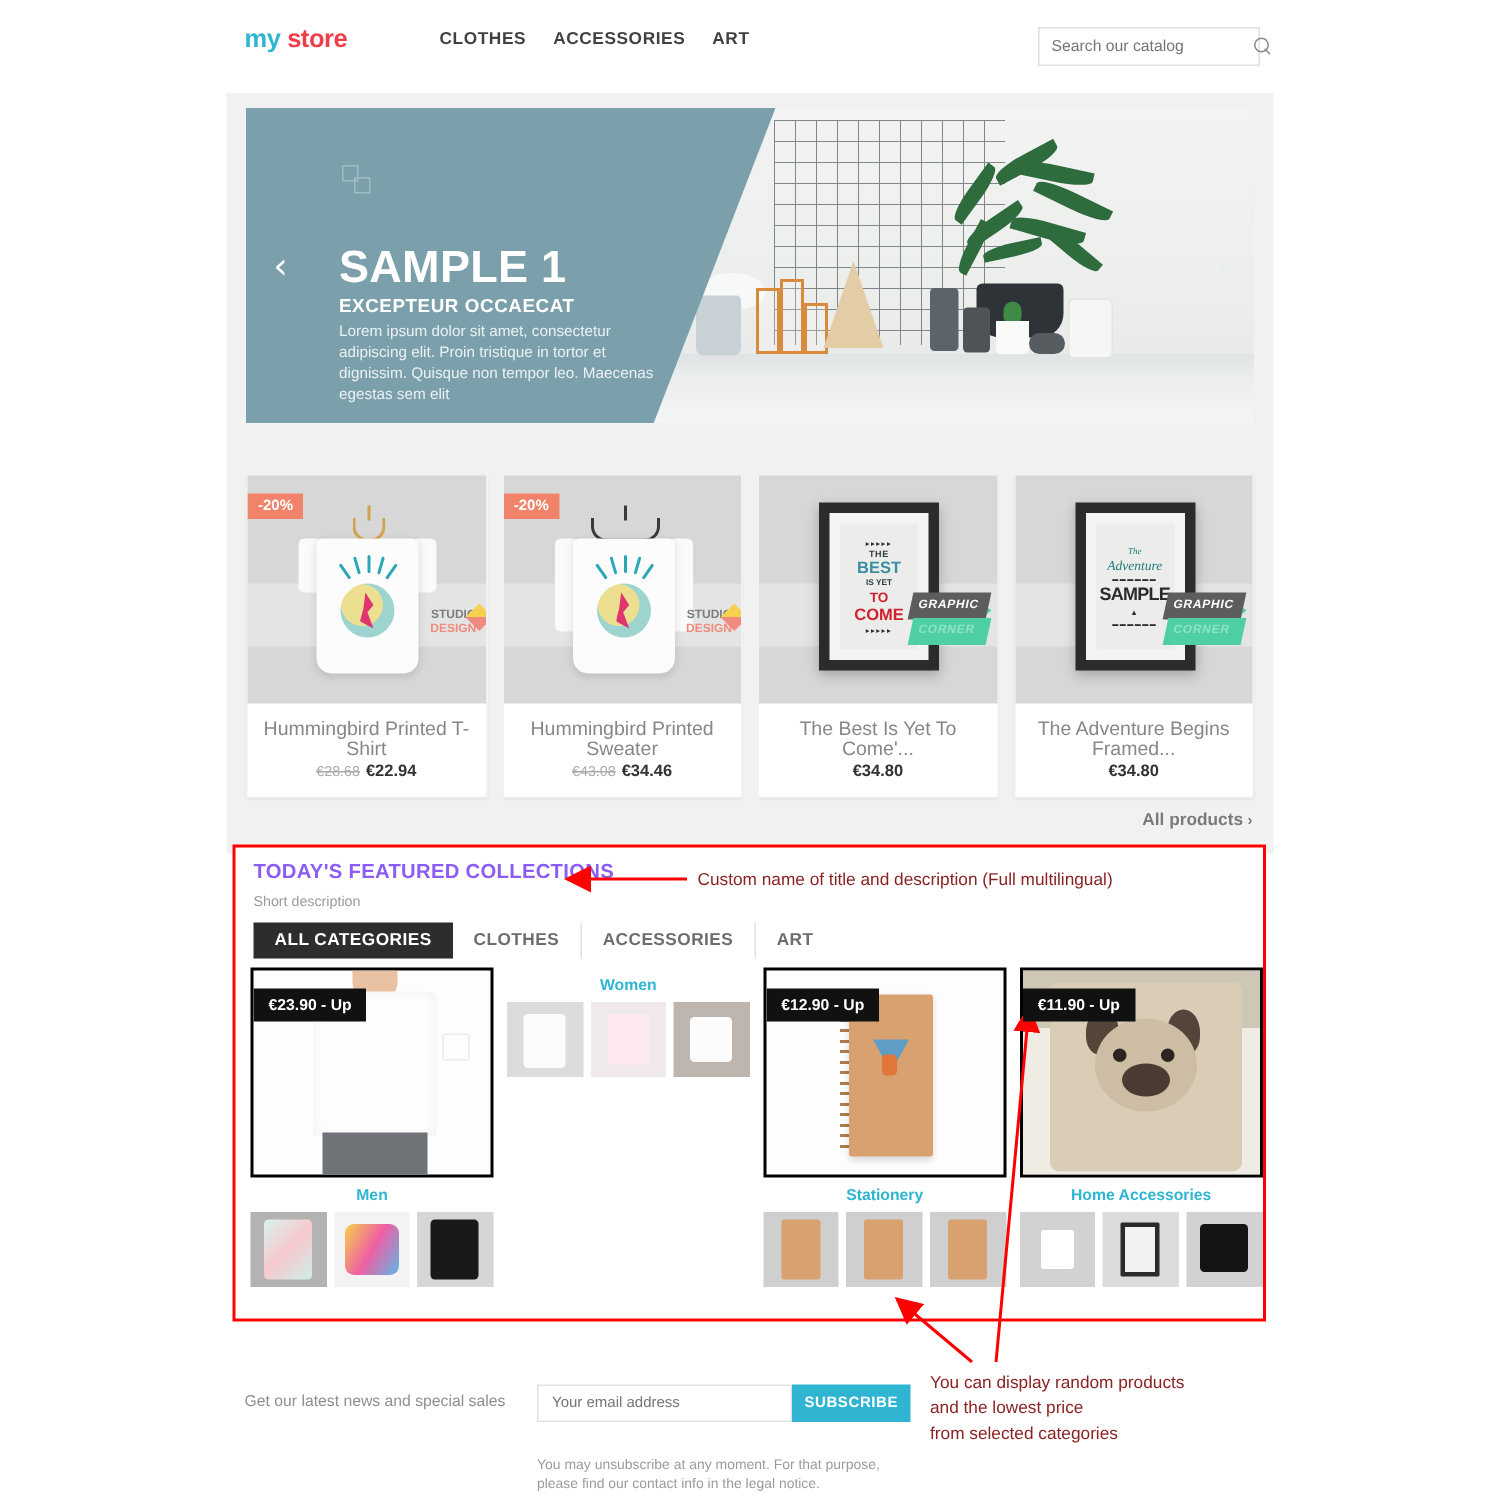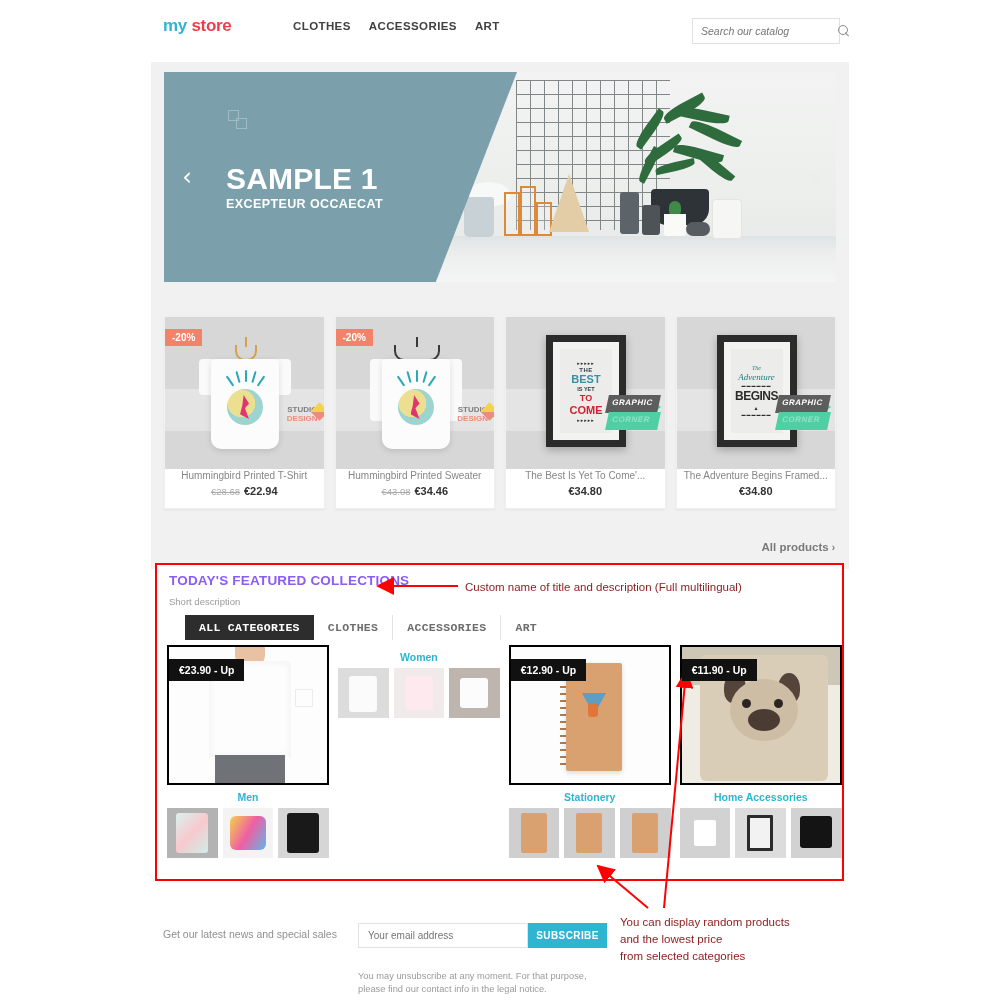--- a/index.html
+++ b/index.html
@@ -28,21 +28,21 @@
     font-size:11.5px; font-weight:700; letter-spacing:0.4px;
     color:#414141; text-decoration:none;
   }
   .searchbox {
     position:absolute; right:160px; top:18px;
     width:148px; height:26px; border:1px solid #e0e0e0; background:#fff;
     display:flex; align-items:center; padding:0 8px;
   }
   .searchbox input {
     border:0; outline:0; flex:1; font-size:10.5px; color:#999;
-    font-family:"Liberation Sans", sans-serif; background:transparent;font-style:italic;
+    font-family:"Liberation Sans", sans-serif; background:transparent;
   }
   .searchbox .mag {
     width:12px; height:12px; flex:none; position:relative;
   }
   .searchbox .mag::before{
     content:""; position:absolute; left:0; top:0; width:8px; height:8px;
     border:1.4px solid #8a8a8a; border-radius:50%;
   }
   .searchbox .mag::after{
     content:""; position:absolute; left:7px; top:7px; width:5px; height:1.4px;
@@ -168,22 +168,22 @@
   }
   .pcard .band {
     position:absolute; left:0; right:0; top:72px; height:42px;
     background:rgba(255,255,255,.32);
   }
   .badge {
     position:absolute; left:0; top:12px; background:#f1836a; color:#fff;
     font-size:10px; font-weight:700; padding:3px 7px; z-index:4;
   }
   .pcard .pname {
-    text-align:center; font-size:10px; color:#878787;
-    padding:0 6px 3px; line-height:13px;
+    text-align:center; font-size:13px; color:#878787;
+    padding:10px 6px 3px; line-height:13px;
   }
   .pcard .pprice { text-align:center; padding-bottom:11px; font-size:11px; }
   .pprice .old { color:#aaa; text-decoration:line-through; font-size:9.5px; margin-right:4px; }
   .pprice .new { color:#333; font-weight:700; }
 
   
   .tshirt { position:absolute; left:34px; top:28px; width:92px; height:104px; }
   .ts-body{ position:absolute; left:12px; top:14px; width:68px; height:90px; background:#fcfcfc; border-radius:4px 4px 10px 10px; box-shadow:0 2px 6px rgba(0,0,0,.12);}
   .ts-sl{ position:absolute; top:14px; width:16px; height:36px; background:#fafafa; border-radius:4px;}
   .ts-sl.l{ left:0; } .ts-sl.r{ right:0; }
@@ -237,21 +237,21 @@
     background:#fff; border:2px solid #ff0000;
   }
   .fc-title {
     position:absolute; left:12px; top:8px;
     font-size:13.5px; font-weight:700; color:#8b5cf6; letter-spacing:0.2px;
   }
   .fc-desc {
     position:absolute; left:12px; top:31px; font-size:9.5px; color:#9b9b9b;
   }
   .fc-tabs {
-    position:absolute; left:28px; top:50px; display:flex; align-items:flex-end;font-family:Liberation Mono, monospace;
+    position:absolute; left:12px; top:50px; display:flex; align-items:flex-end;
   }
   .fc-tab {
     font-size:11.5px; font-weight:700; letter-spacing:0.3px; color:#6d6d6d;
     padding:6px 14px; border-right:1px solid #e2e2e2;
   }
   .fc-tab.active { background:#2d2d2d; color:#fff; border-right:none; }
   .fc-tab.last { border-right:none; }
 
   .catrow {
     position:absolute; left:10px; top:80px; width:665px;
@@ -385,20 +385,21 @@
       <div class="vase3"></div>
     </div>
 
     <div class="panel"></div>
     <div class="sqicon">
         <i></i>
         <i></i>
       </div>
     <div class="b-title">SAMPLE 1</div>
     <div class="b-sub">EXCEPTEUR OCCAECAT</div>
+    <div class="b-text">Lorem ipsum dolor sit amet, consectetur adipiscing elit. Proin tristique in tortor et dignissim. Quisque non tempor leo. Maecenas egestas sem elit</div>
     <div class="arrowbtn arrow-left">‹</div>
     <div class="arrowbtn arrow-right">›</div>
   </div>
 
 
   <div class="prodrow">
 
     <div class="pcard">
       <div class="pimg">
         <div class="badge">-20%</div>
@@ -491,21 +492,21 @@
 
     <div class="pcard">
       <div class="pimg">
         <div class="band"></div>
         <div class="frame">
           <div class="mat">
               <div class="art">
             <div class="script" style="font-size:6px">The</div>
             <div class="script">Adventure</div>
             <div class="dots" style="font-size:4px">▬▬▬▬▬▬</div>
-            <div class="begins">BEGINS</div>
+            <div class="begins">SAMPLE</div>
             <div class="dots" style="font-size:6px">▴</div>
             <div class="dots" style="font-size:4px">▬▬▬▬▬▬</div>
           </div>
             </div>
         </div>
         <div class="gcorner">
           <div class="gc-tri"></div>
           <div class="gc-dark">GRAPHIC</div>
           <div class="gc-green">CORNER</div>
         </div>

